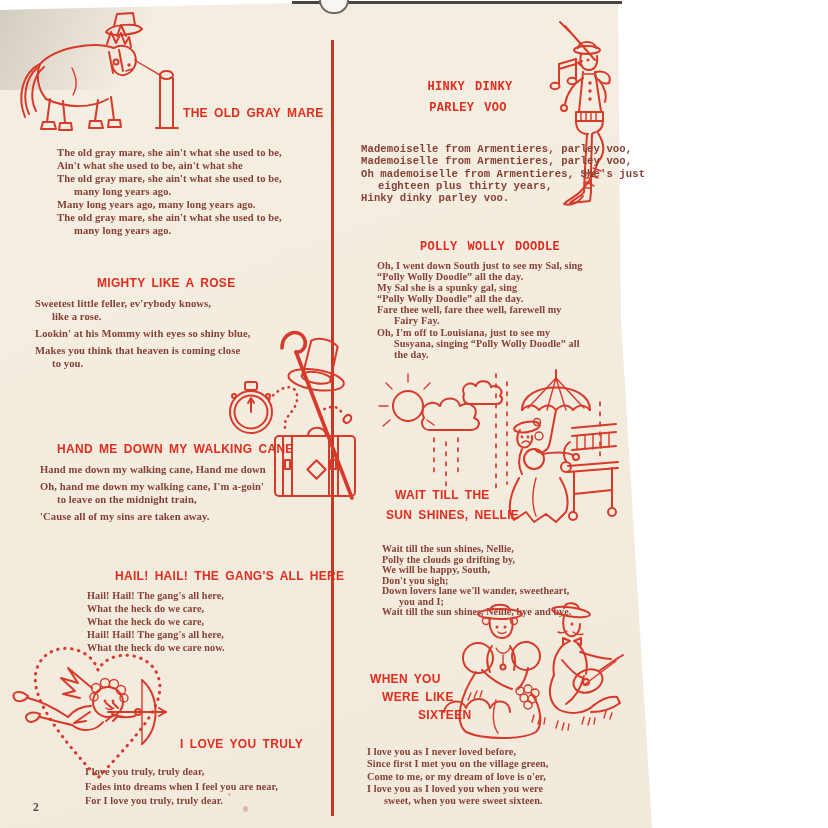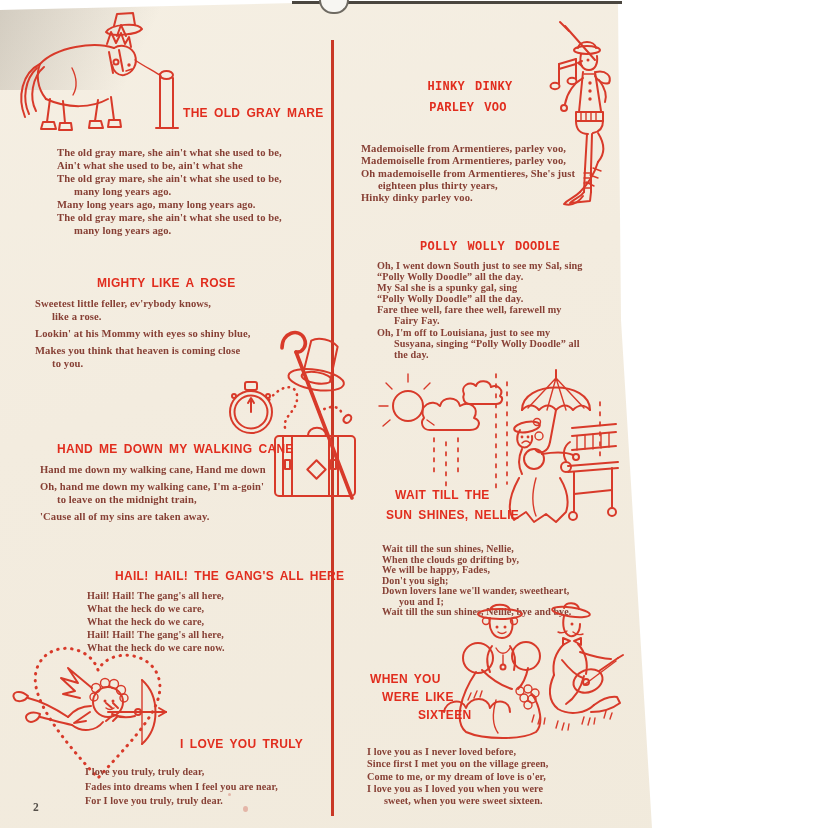--- a/index.html
+++ b/index.html
@@ -20,21 +20,21 @@
      font-size:12px;color:#e12d1e;letter-spacing:0.3px;word-spacing:2.5px;white-space:nowrap;}
   .tc{transform:translateX(-50%);text-align:center;font-family:Liberation Mono, monospace;}
 
   .lyr{position:absolute;color:#874035;font-weight:bold;font-size:10.6px;
        letter-spacing:0.1px;}
   .ln{display:block;white-space:nowrap;line-height:13px;}
   .in{padding-left:17px;}
   .sp{margin-top:4px;}
   #b5 .ln{line-height:14.6px;font-size:10.2px;font-family:Liberation Serif, serif;}
   #b4 .ln{font-size:10.2px;}
-  #r1 .ln{line-height:12.3px;font-size:10.6px;}
+  #r1 .ln{line-height:12.3px;font-size:10.6px;font-family:Liberation Mono, monospace;}
   #r2 .ln{line-height:11.1px;font-size:10.2px;}
   #r3 .ln{line-height:10.5px;font-size:10px;}
   #r4 .ln{line-height:12.3px;font-size:10.2px;}
 
   .pagenum{position:absolute;left:33px;top:801px;font-size:11.5px;color:#55504a;font-weight:bold;}
 
   svg.illo{position:absolute;overflow:visible;}
   .illo path,.illo circle,.illo ellipse,.illo rect,.illo line{
       stroke:#d83a2a;stroke-width:2;fill:none;stroke-linecap:round;stroke-linejoin:round;}
   .illo .dot{fill:#d83a2a;stroke:none;}
@@ -297,22 +297,22 @@
       <circle cx="236" cy="146" r="4"></circle>
     <path d="M198,128 L236,124"></path>
     <circle cx="190" cy="101" r="5"></circle>
     <path d="M190,95 C186,88 188,80 194,76"></path>
   </svg>
 
   <div class="t" style="left:395px;top:488px">WAIT TILL THE</div>
   <div class="t" style="left:386px;top:508px">SUN SHINES, NELLIE</div>
   <div class="lyr" id="r3" style="left:382px;top:544px">
     <span class="ln">Wait till the sun shines, Nellie,</span>
-    <span class="ln">When the clouds go drifting by,</span>
-    <span class="ln">We will be happy, Fades,</span>
+    <span class="ln">Polly the clouds go drifting by,</span>
+    <span class="ln">We will be happy, South,</span>
     <span class="ln">Don't you sigh;</span>
     <span class="ln">Down lovers lane we'll wander, sweetheart,</span>
     <span class="ln in">you and I;</span>
     <span class="ln">Wait till the sun shines, Nellie, bye and bye.</span>
   </div>
 
   <svg class="illo" style="left:436px;top:600px" width="186" height="162" viewBox="0 0 186 162">
     <path d="M8,112 C10,100 26,98 30,108 C34,96 52,96 54,108 C60,98 74,100 74,112"></path>
     <ellipse cx="64" cy="14" rx="22" ry="5"></ellipse>
     <path d="M54,10 C56,3 72,3 74,10"></path>

